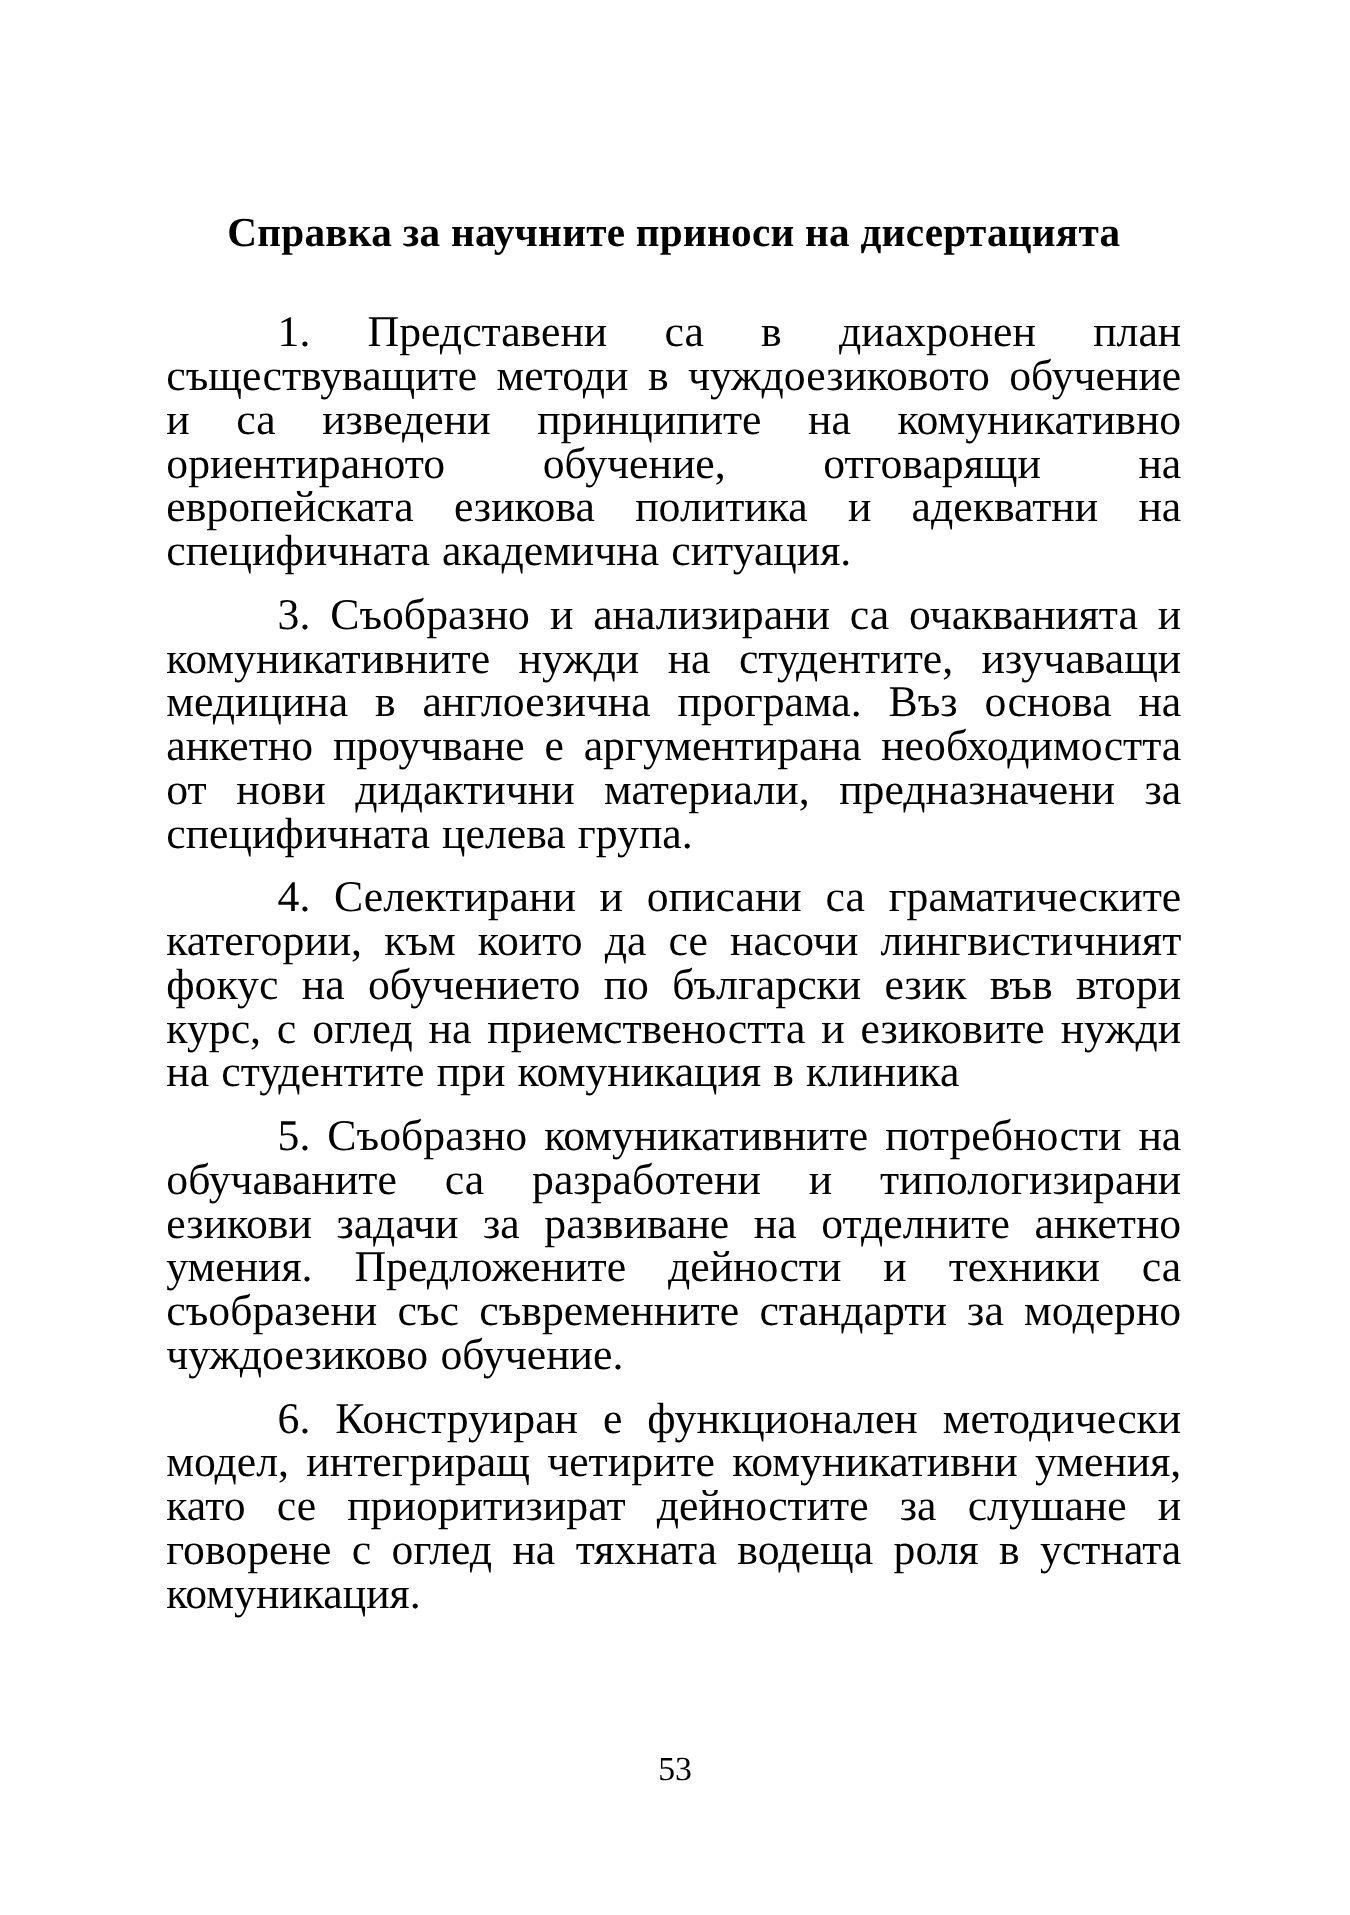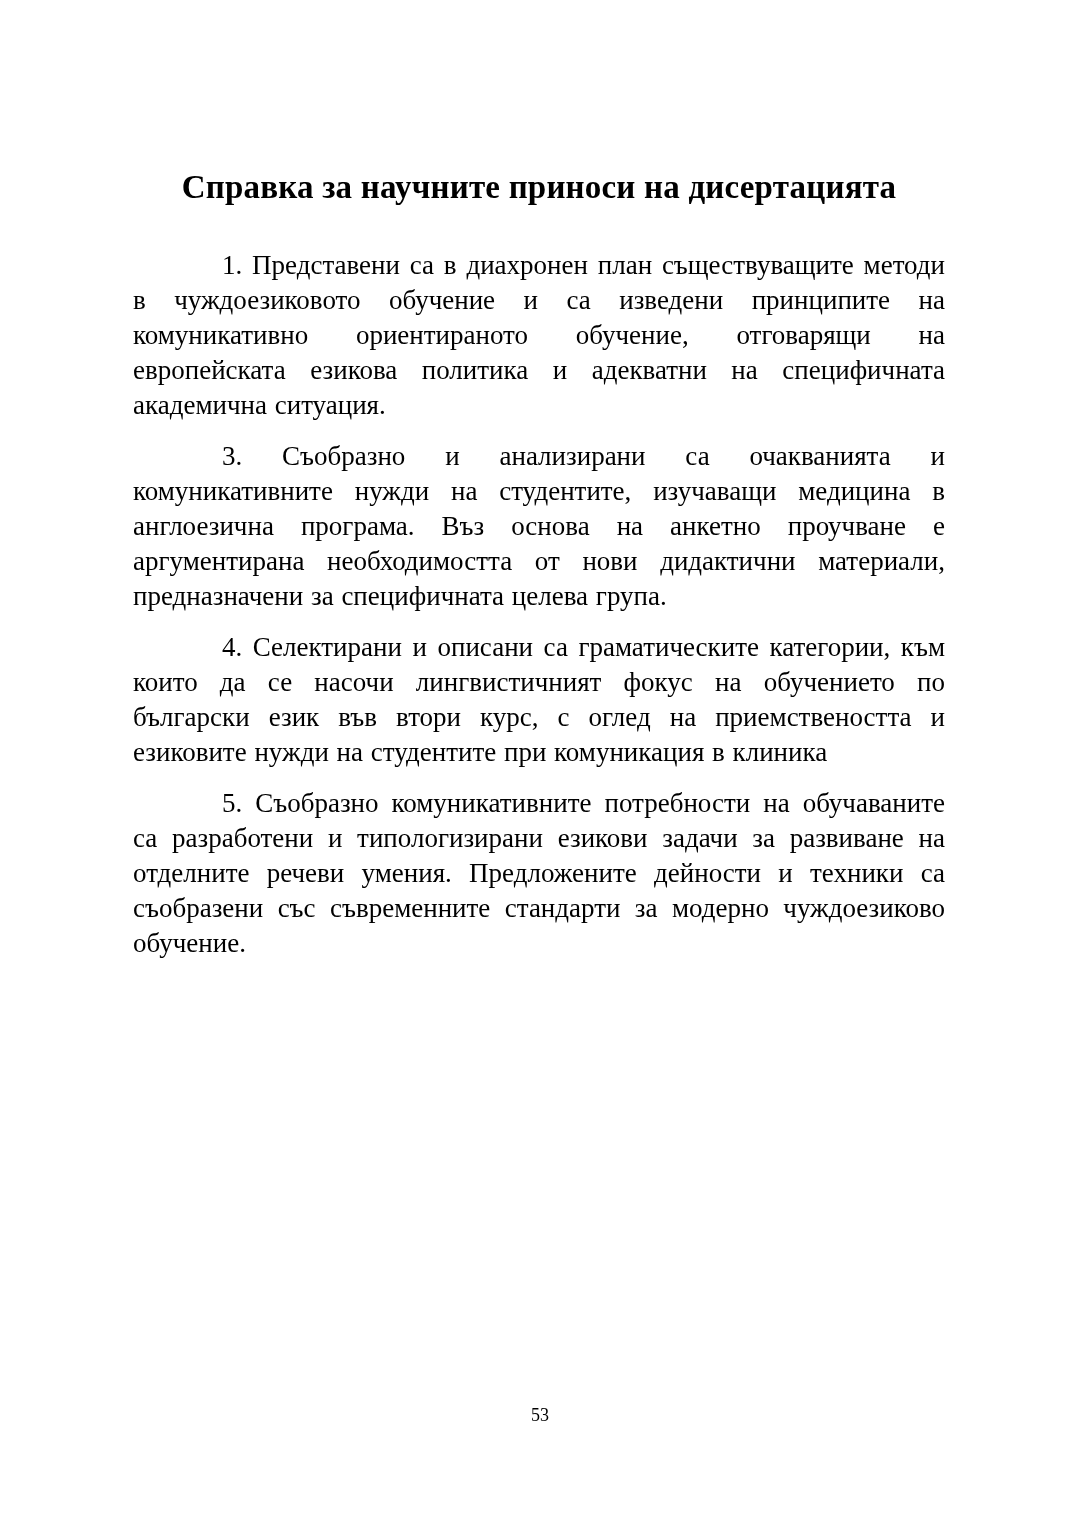--- a/index.html
+++ b/index.html
@@ -34,52 +34,53 @@
     letter-spacing: 0.2px;
   }
   .doc-body {
     position: absolute;
     top: 248px;
     left: 133px;
     width: 812px;
   }
   .para {
     margin: 0 0 16px 0;
-    font-size: 27px;
+    font-size: 35px;
     line-height: 35px;
     text-align: justify;
     text-indent: 89px;
     word-spacing: 1px;
   }
   .page-number {
     position: absolute;
     top: 1398px;
     left: 0;
     width: 1080px;
     text-align: center;
-    font-size: 18px;
+    font-size: 27px;
     line-height: 35px;
   }
 </style>
 </head>
 <body>
 
 <div class="page">
 
   <h1 class="doc-title">Справка за научните приноси на дисертацията</h1>
 
   <div class="doc-body">
 
     <p class="para"><span>1.</span> <span>Представени са в диахронен план съществуващите методи в чуждоезиковото обучение и са изведени принципите на комуникативно ориентираното обучение, отговарящи на европейската езикова политика и адекватни на специфичната академична ситуация.</span></p>
 
 
     <p class="para"><span>3.</span> <span>Съобразно и анализирани са очакванията и комуникативните нужди на студентите, изучаващи медицина в англоезична програма. Въз основа на анкетно проучване е аргументирана необходимостта от нови дидактични материали, предназначени за специфичната целева група.</span></p>
 
     <p class="para"><span>4.</span> <span>Селектирани и описани са граматическите категории, към които да се насочи лингвистичният фокус на обучението по български език във втори курс, с оглед на приемствеността и езиковите нужди на студентите при комуникация в клиника</span></p>
 
-    <p class="para"><span>5.</span> <span>Съобразно комуникативните потребности на обучаваните са разработени и типологизирани езикови задачи за развиване на отделните речеви умения. Предложените дейности и техники са съобразени със съвременните стандарти за модерно чуждоезиково обучение.</span></p>
+    <p class="para"><span>5.</span> <span>Съобразно комуникативните потребности на обучаваните са разработени и типологизирани езикови задачи за развиване на отделните анкетно умения. Предложените дейности и техники са съобразени със съвременните стандарти за модерно чуждоезиково обучение.</span></p>
 
+    <p class="para"><span>6.</span> <span>Конструиран е функционален методически модел, интегриращ четирите комуникативни умения, като се приоритизират дейностите за слушане и говорене с оглед на тяхната водеща роля в устната комуникация.</span></p>
 
   </div>
 
   <div class="page-number">53</div>
 
 </div>
 
 </body></html>

